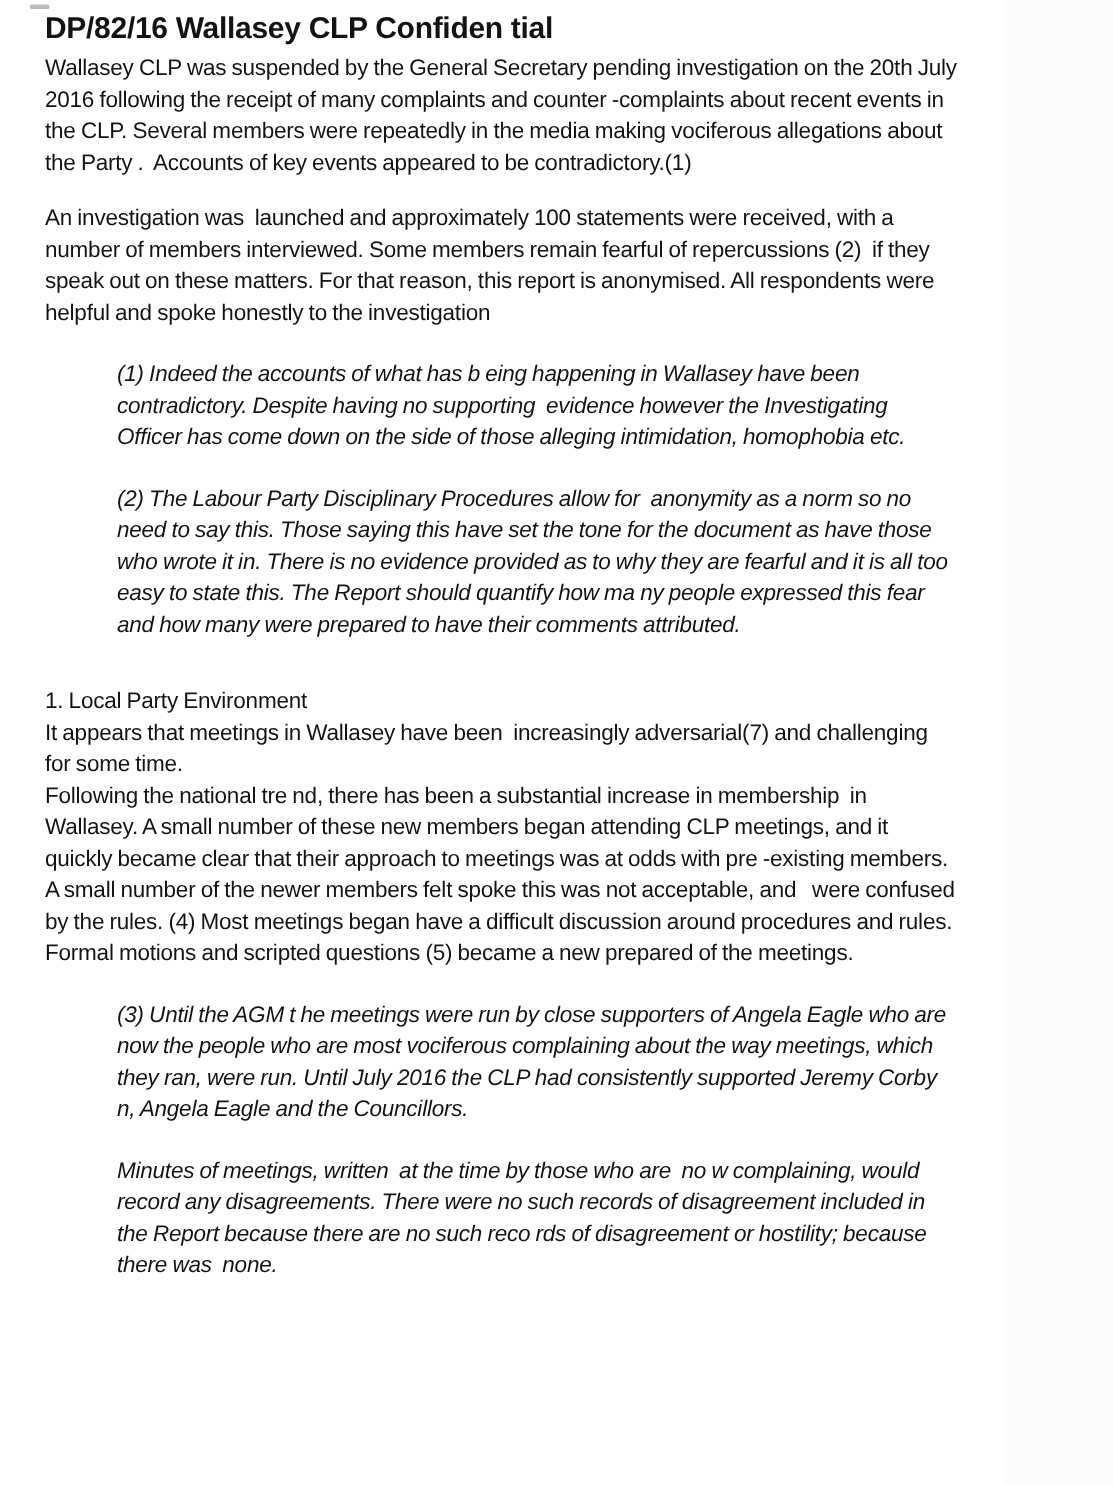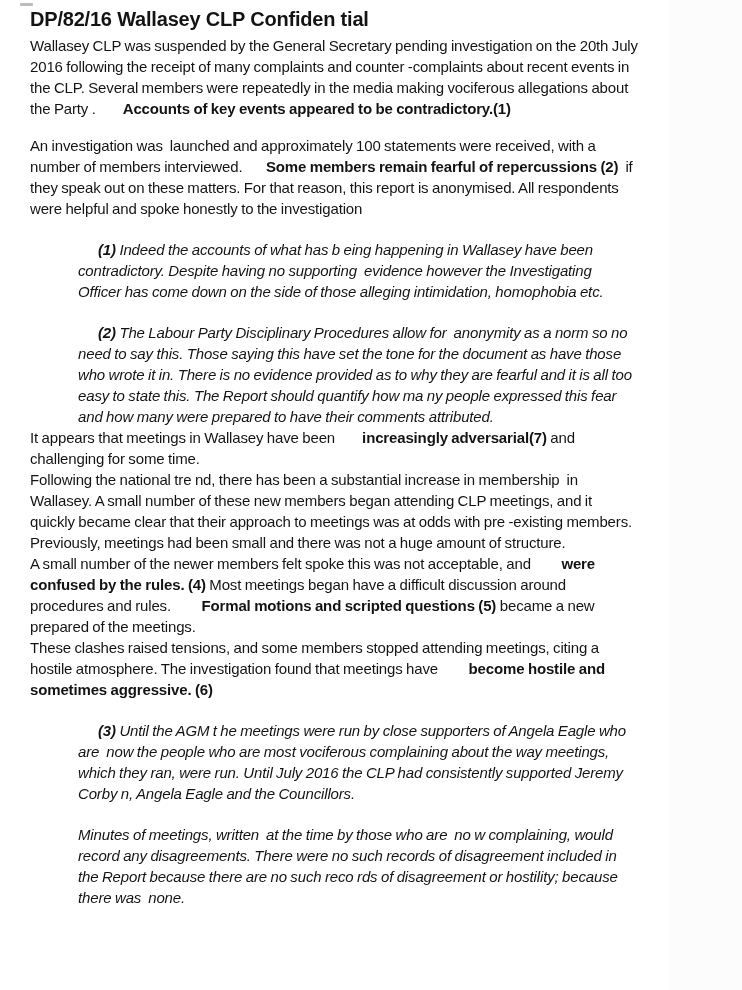--- a/index.html
+++ b/index.html
@@ -48,36 +48,35 @@
   .paragraph { margin: 0; }
   .spacer { height: 16px; }
   .heading {
     font-weight: bold;
     margin-top: 30px;
   }
   .comment {
     margin: 20px 2px 0 48px;
     font-style: italic;
   }
-  .bold { font-weight: bold; margin-left: 20px; }
+  .bold { font-weight: normal; }
   .italic { font-style: italic; }
 </style>
 </head>
 <body>
 
 <div class="page">
   <div class="artifact"></div>
   <h1 class="doc-title">DP/82/16 Wallasey CLP Confiden tial</h1>
   <div id="doc-body">
       <div class="block paragraph"><span>Wallasey CLP was suspended by the General Secretary pending investigation on the 20th July 2016 following the receipt of many complaints and counter -complaints about recent events in the CLP. Several members were repeatedly in the media making vociferous allegations about the Party .  </span><span class="bold">Accounts of key events appeared to be contradictory.(1)</span></div>
       <div class="block spacer"></div>
       <div class="block paragraph"><span>An investigation was  launched and approximately 100 statements were received, with a number of members interviewed. </span><span class="bold">Some members remain fearful of repercussions (2)</span><span>  if they speak out on these matters. For that reason, this report is anonymised. All respondents were helpful and spoke honestly to the investigation</span></div>
       <div class="block comment"><span class="bold italic">(1)</span><span class="italic"> Indeed the accounts of what has b eing happening in Wallasey have been contradictory. Despite having no supporting  evidence however the Investigating Officer has come down on the side of those alleging intimidation, homophobia etc.</span></div>
       <div class="block comment"><span class="bold italic">(2)</span><span class="italic"> The Labour Party Disciplinary Procedures allow for  anonymity as a norm so no need to say this. Those saying this have set the tone for the document as have those who wrote it in. There is no evidence provided as to why they are fearful and it is all too easy to state this. The Report should quantify how ma ny people expressed this fear and how many were prepared to have their comments attributed.</span></div>
+      <div class="block heading"><span class="bold">1. Local Party Environment</span></div>
       <div class="block paragraph"><span>It appears that meetings in Wallasey have been  </span><span class="bold">increasingly adversarial(7)</span><span> and challenging for some time.</span></div>
       <div class="block paragraph"><span>Following the national tre nd, there has been a substantial increase in membership  in Wallasey. A small number of these new members began attending CLP meetings, and it  quickly became clear that their approach to meetings was at odds with pre -existing members.</span></div>
-      <div class="block paragraph"><span>Previously, meetings had been small and there was not a huge amount of structure.</span></div>
       <div class="block paragraph"><span>A small number of the newer members felt spoke this was not acceptable, and   </span><span class="bold">were confused by the rules. (4)</span><span> Most meetings began have a difficult discussion around procedures and rules.   </span><span class="bold">Formal motions and scripted questions (5)</span><span> became a new prepared of the meetings.</span></div>
-      <div class="block paragraph"><span>These clashes raised tensions, and some members stopped attending meetings, citing a hostile atmosphere. The investigation found that meetings have   </span><span class="bold">become hostile and sometimes aggressive. (6)</span></div>
       <div class="block comment"><span class="bold italic">(3)</span><span class="italic"> Until the AGM t he meetings were run by close supporters of Angela Eagle who are  now the people who are most vociferous complaining about the way meetings, which they ran, were run. Until July 2016 the CLP had consistently supported Jeremy Corby n, Angela Eagle and the Councillors.</span></div>
       <div class="block comment"><span class="italic">Minutes of meetings, written  at the time by those who are  no w complaining, would record any disagreements. There were no such records of disagreement included in the Report because there are no such reco rds of disagreement or hostility; because there was  none.</span></div>
     </div>
 </div>
 
 </body></html>

